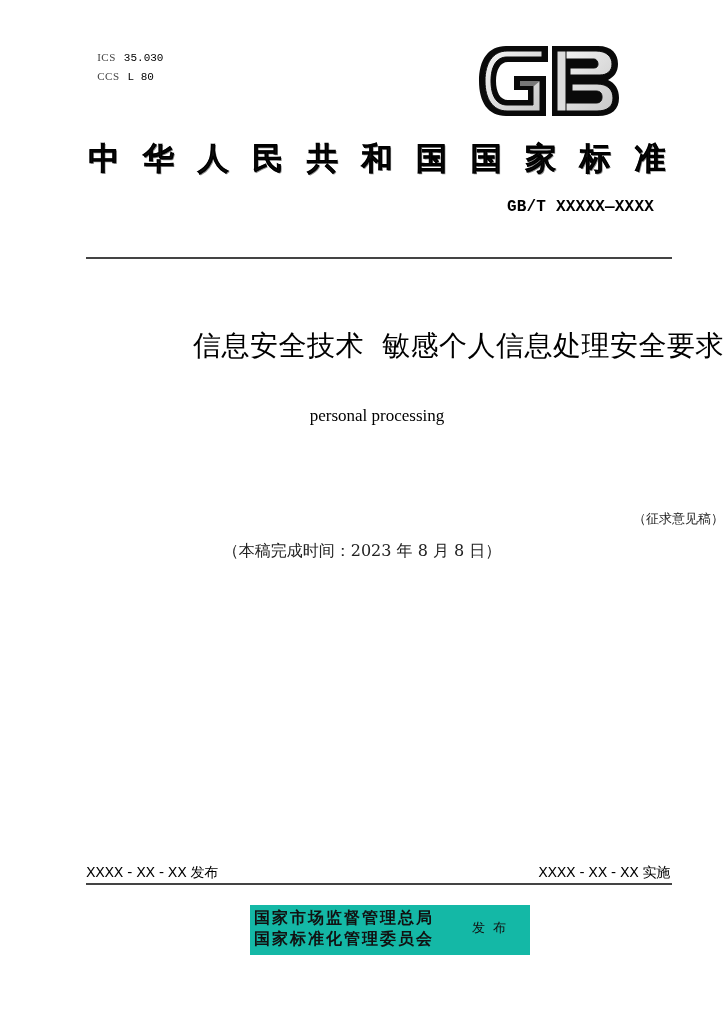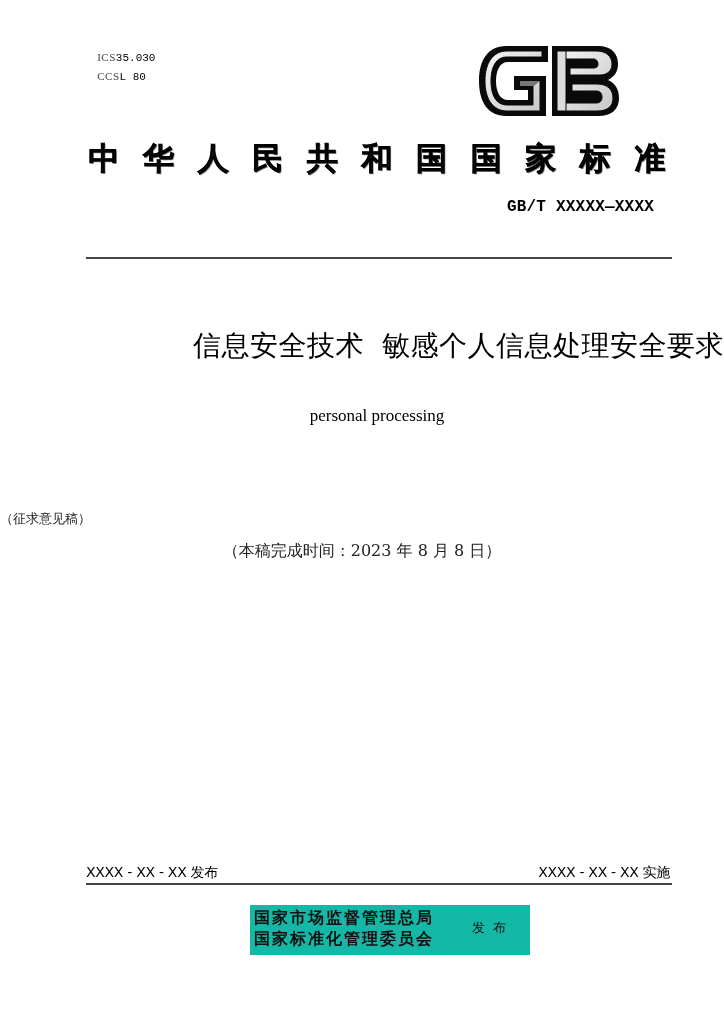--- a/index.html
+++ b/index.html
@@ -18,21 +18,21 @@
     .abs { position: absolute; }
 
     .cls-line {
       left: 84px;
       font-family: "Liberation Mono", "DejaVu Sans Mono", monospace;
       font-size: 11px;
       line-height: 14px;
       white-space: pre;
     }
     .cls-line .k { color: #444; font-family: "Liberation Serif", serif; font-size: 11px; letter-spacing: 0.5px; }
-    .cls-line .v { color: #000; }
+    .cls-line .v { color: #000; margin-left: 8px; }
 
     .gb-logo { left: 476px; top: 42px; width: 146px; height: 78px; }
 
     .std-title {
       left: 82px; top: 138px; width: 590px;
       display: flex; justify-content: space-between;
       font-family: "DejaVu Serif", serif;
       font-size: 31px;
       line-height: 40px;
       font-weight: bold;
@@ -67,21 +67,21 @@
     .en-title {
       left: 80px; width: 594px; top: 403px;
       text-align: center;
       font-family: "Liberation Serif", serif;
       font-size: 17px;
       line-height: 26px;
     }
 
     .draft-note {
       left: 0; width: 724px; top: 510px;
-      text-align: left;
+      text-align: right;
       font-family: "DejaVu Serif", serif;
       font-size: 13px;
       color: #222;
     }
     .draft-date {
       left: 0; width: 724px; top: 541px;
       text-align: center;
       font-family: "DejaVu Serif", serif;
       font-size: 16px;
       color: #222;

